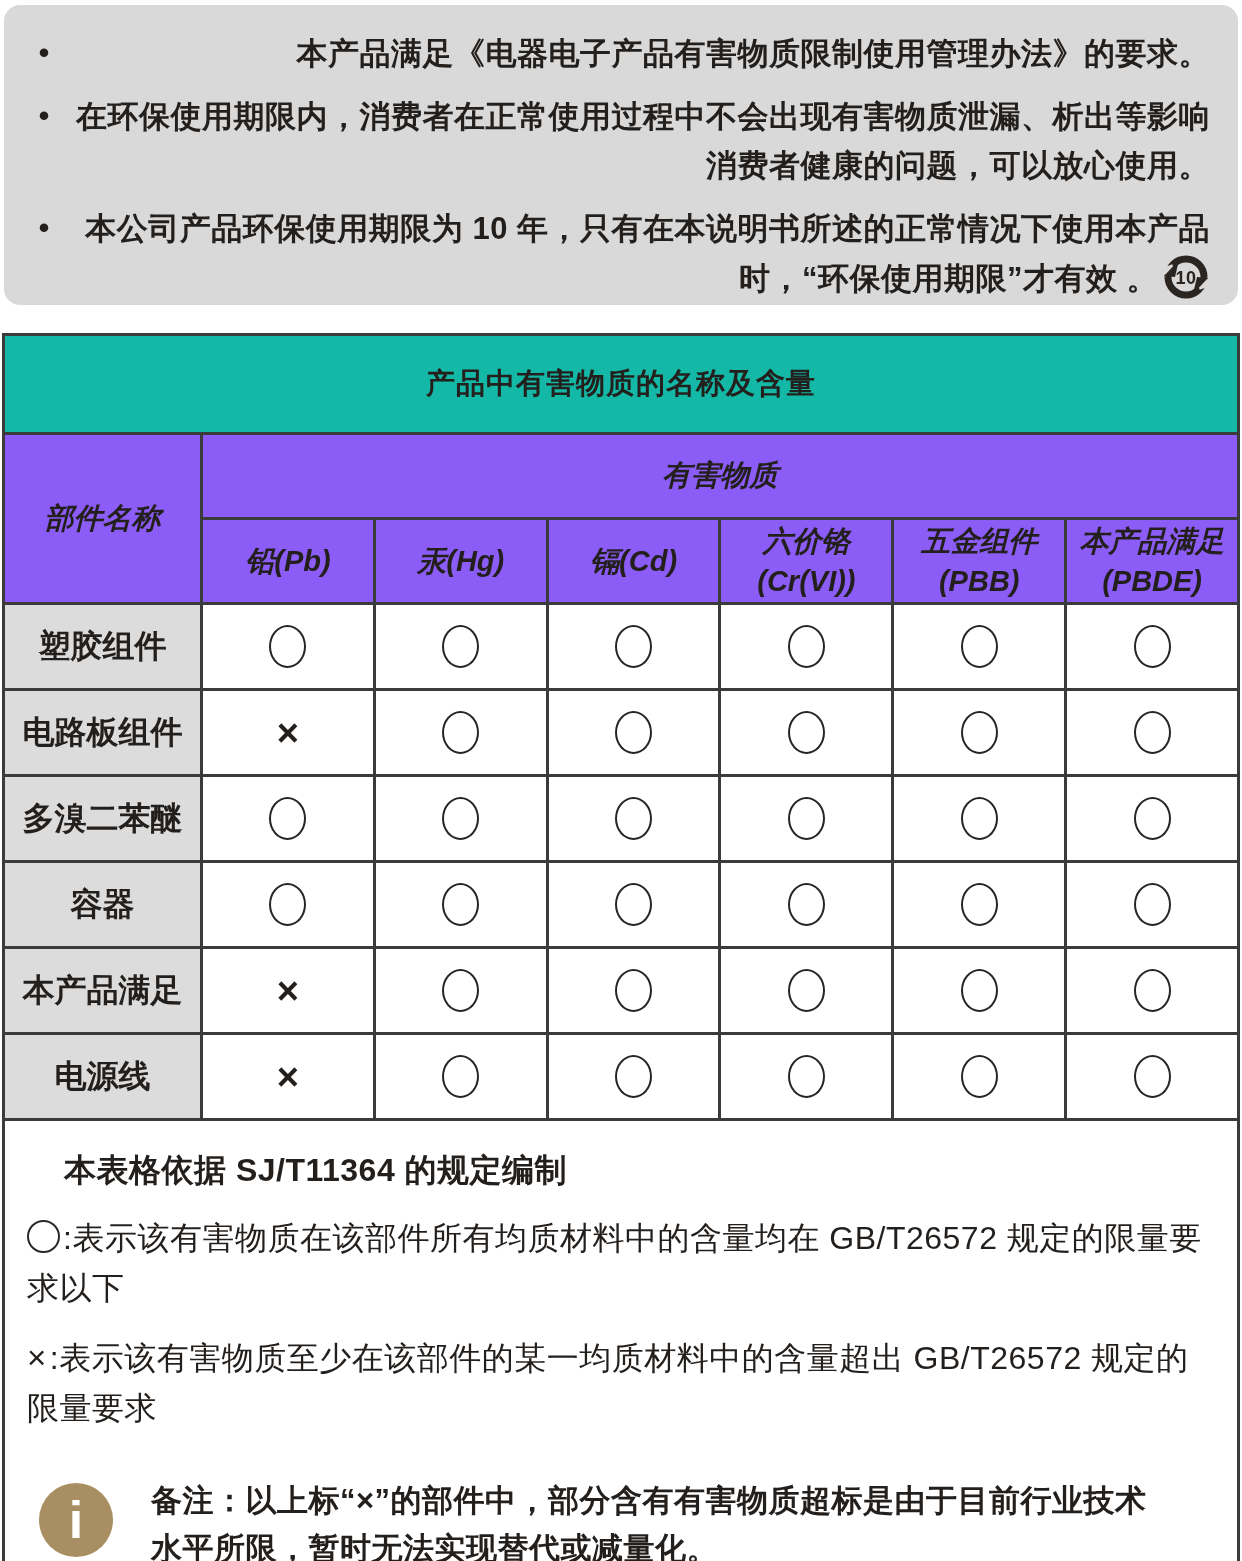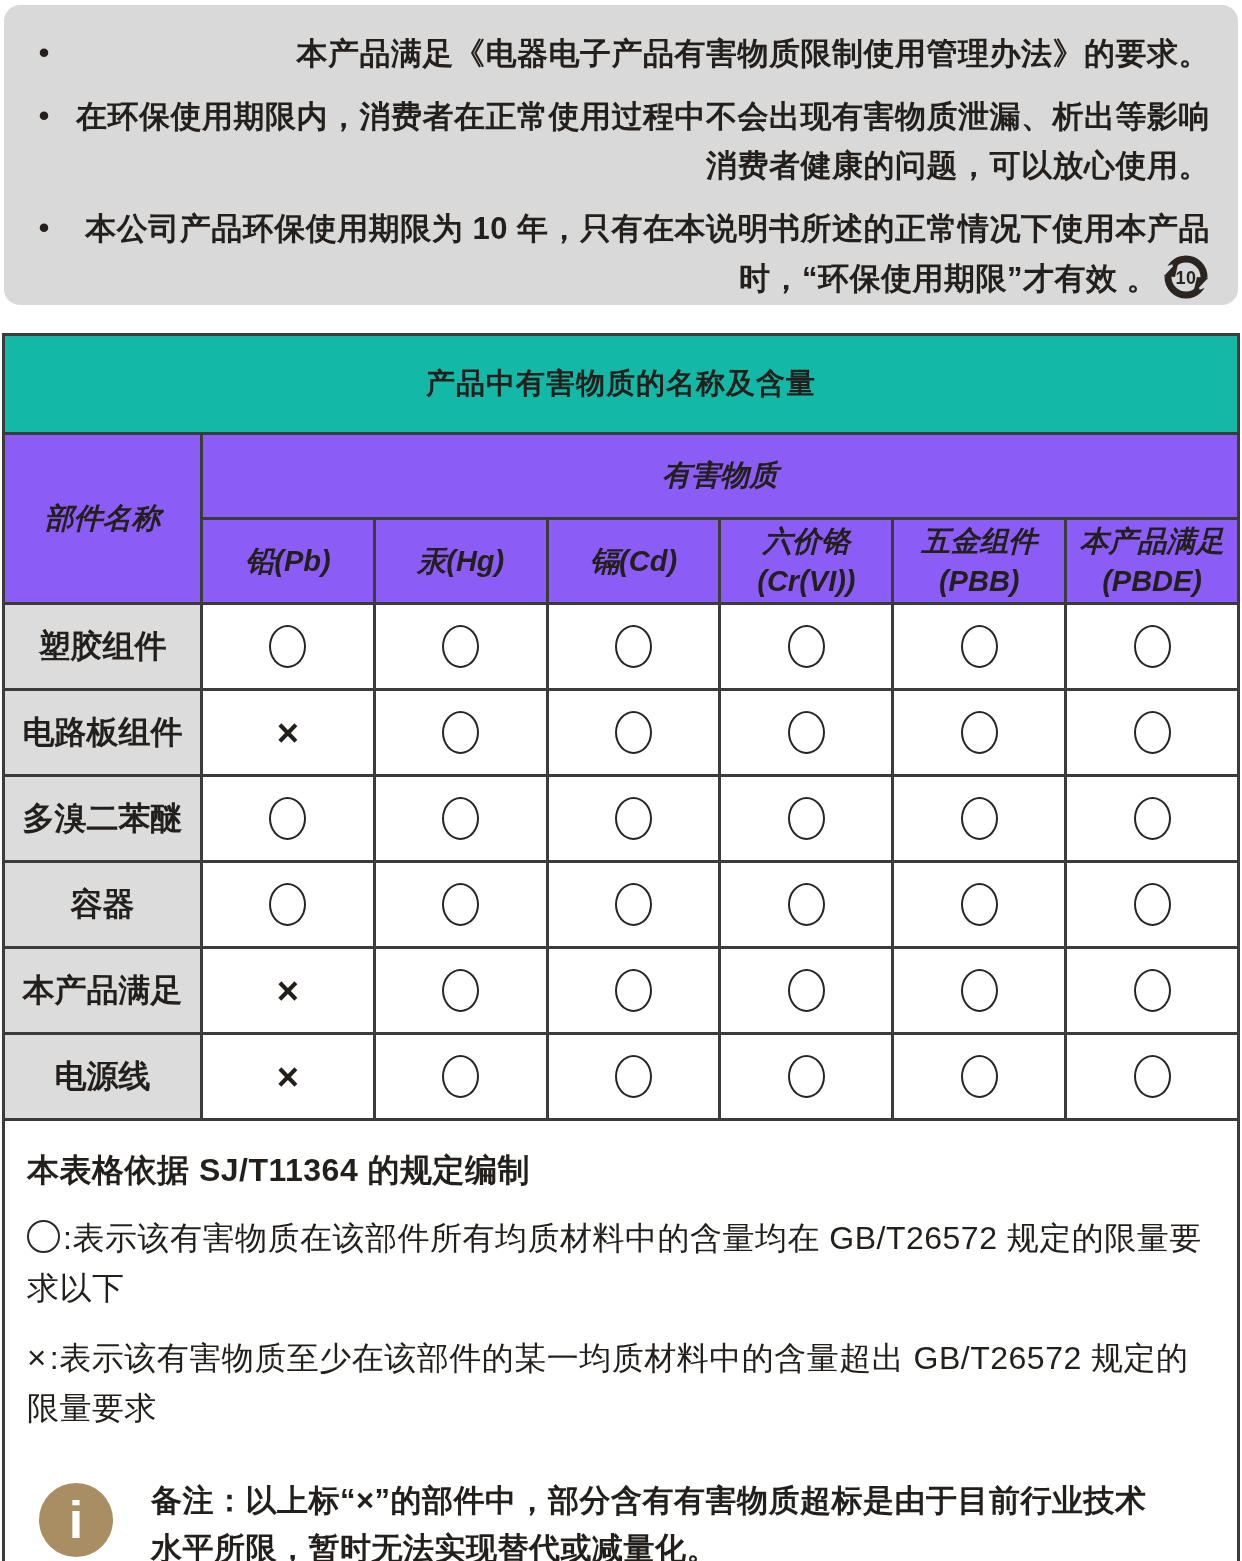--- a/index.html
+++ b/index.html
@@ -60,21 +60,21 @@
     vertical-align:middle;
   }
   .cell-cross {
     font-size:38px; font-weight:600; line-height:1;
     display:inline-block; vertical-align:middle;
   }
 
   
   .notes-cell { background:#ffffff; height:448px; }
   .notes-inner { padding:28px 30px 0 22px; text-align:left; }
-  .notes-basis { font-size:32px; font-weight:bold; letter-spacing:0.5px; }
+  .notes-basis { font-size:32px; font-weight:bold; letter-spacing:0.5px;margin-left:37px; }
   .legend-para {
     margin-top:20px;
     font-size:32px; font-weight:normal; line-height:50px;
     letter-spacing:0.5px;
   }
   .legend-circle {
     display:inline-block; width:33px; height:33px;
     border:2px solid #2a2a2a; border-radius:50%;
     vertical-align:-4px; margin-right:3px;
   }

